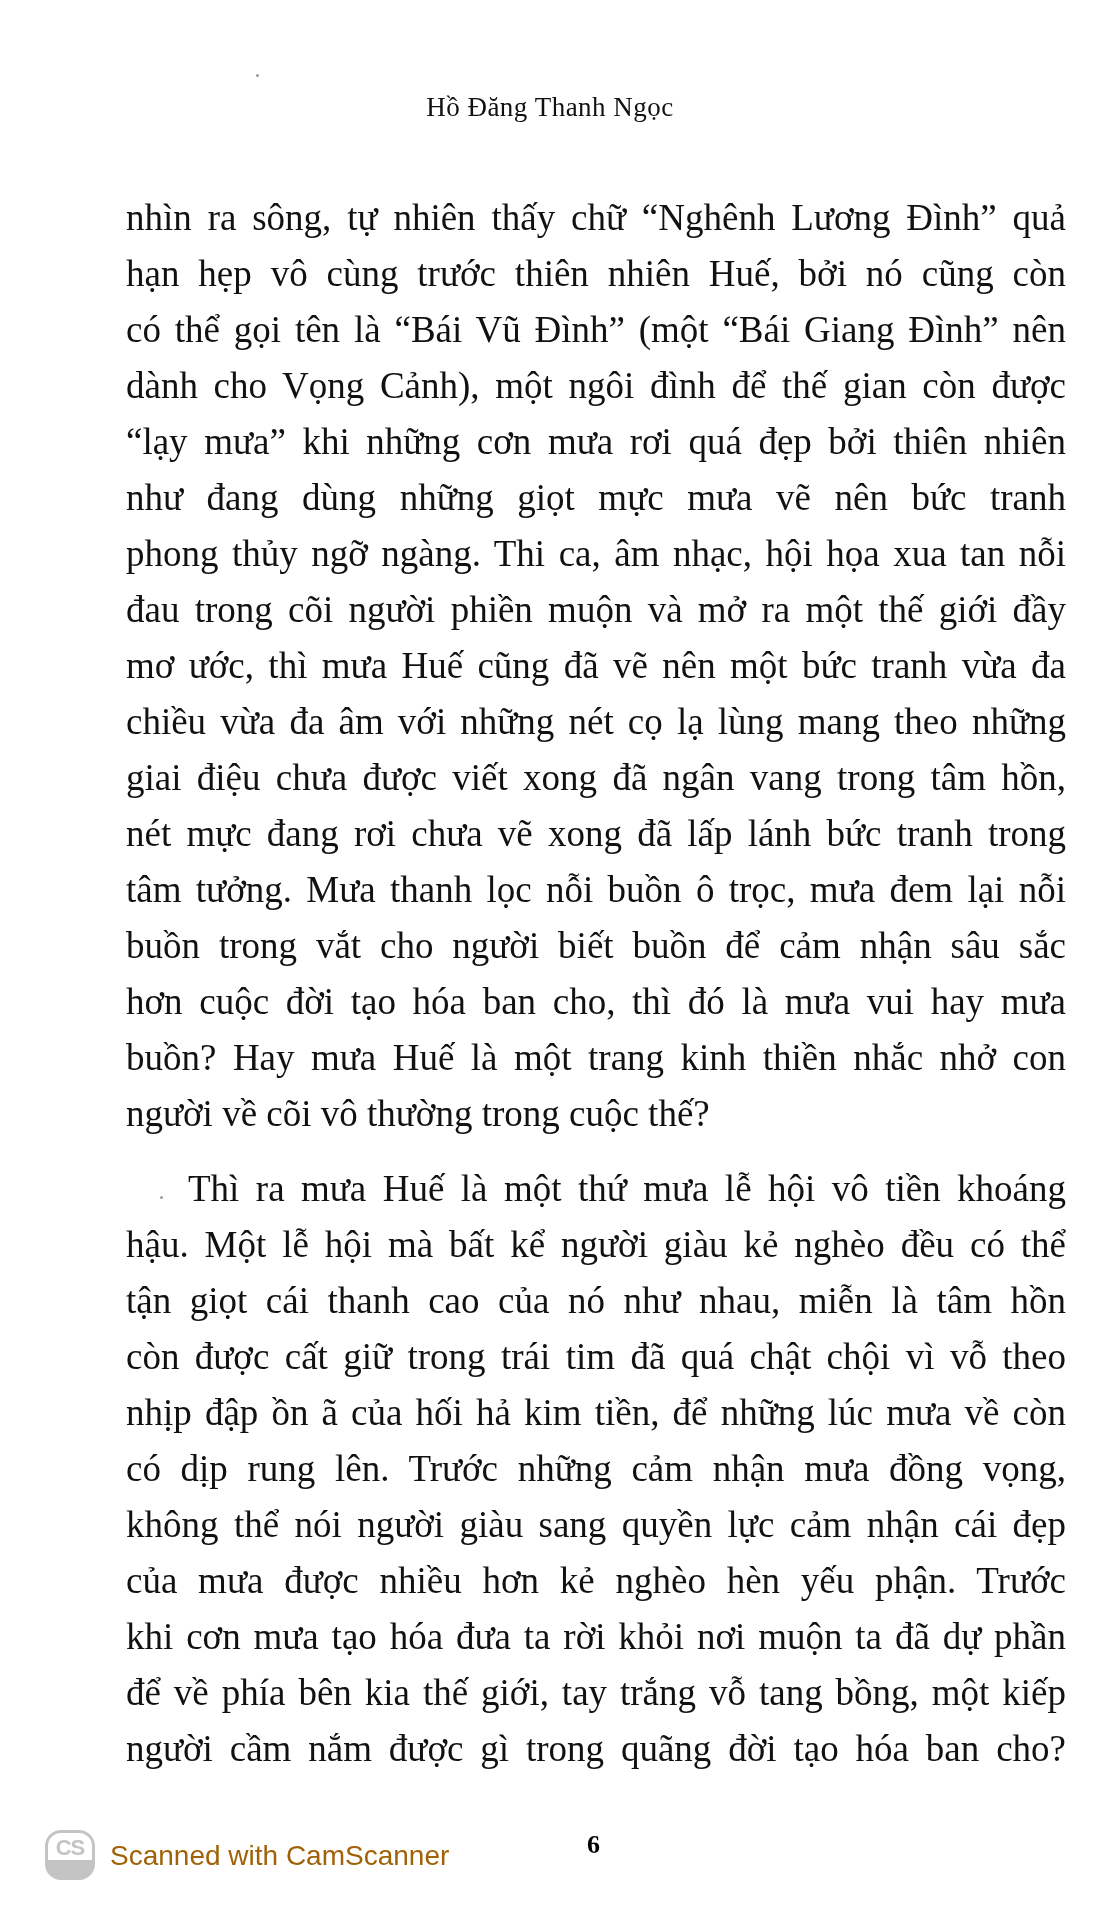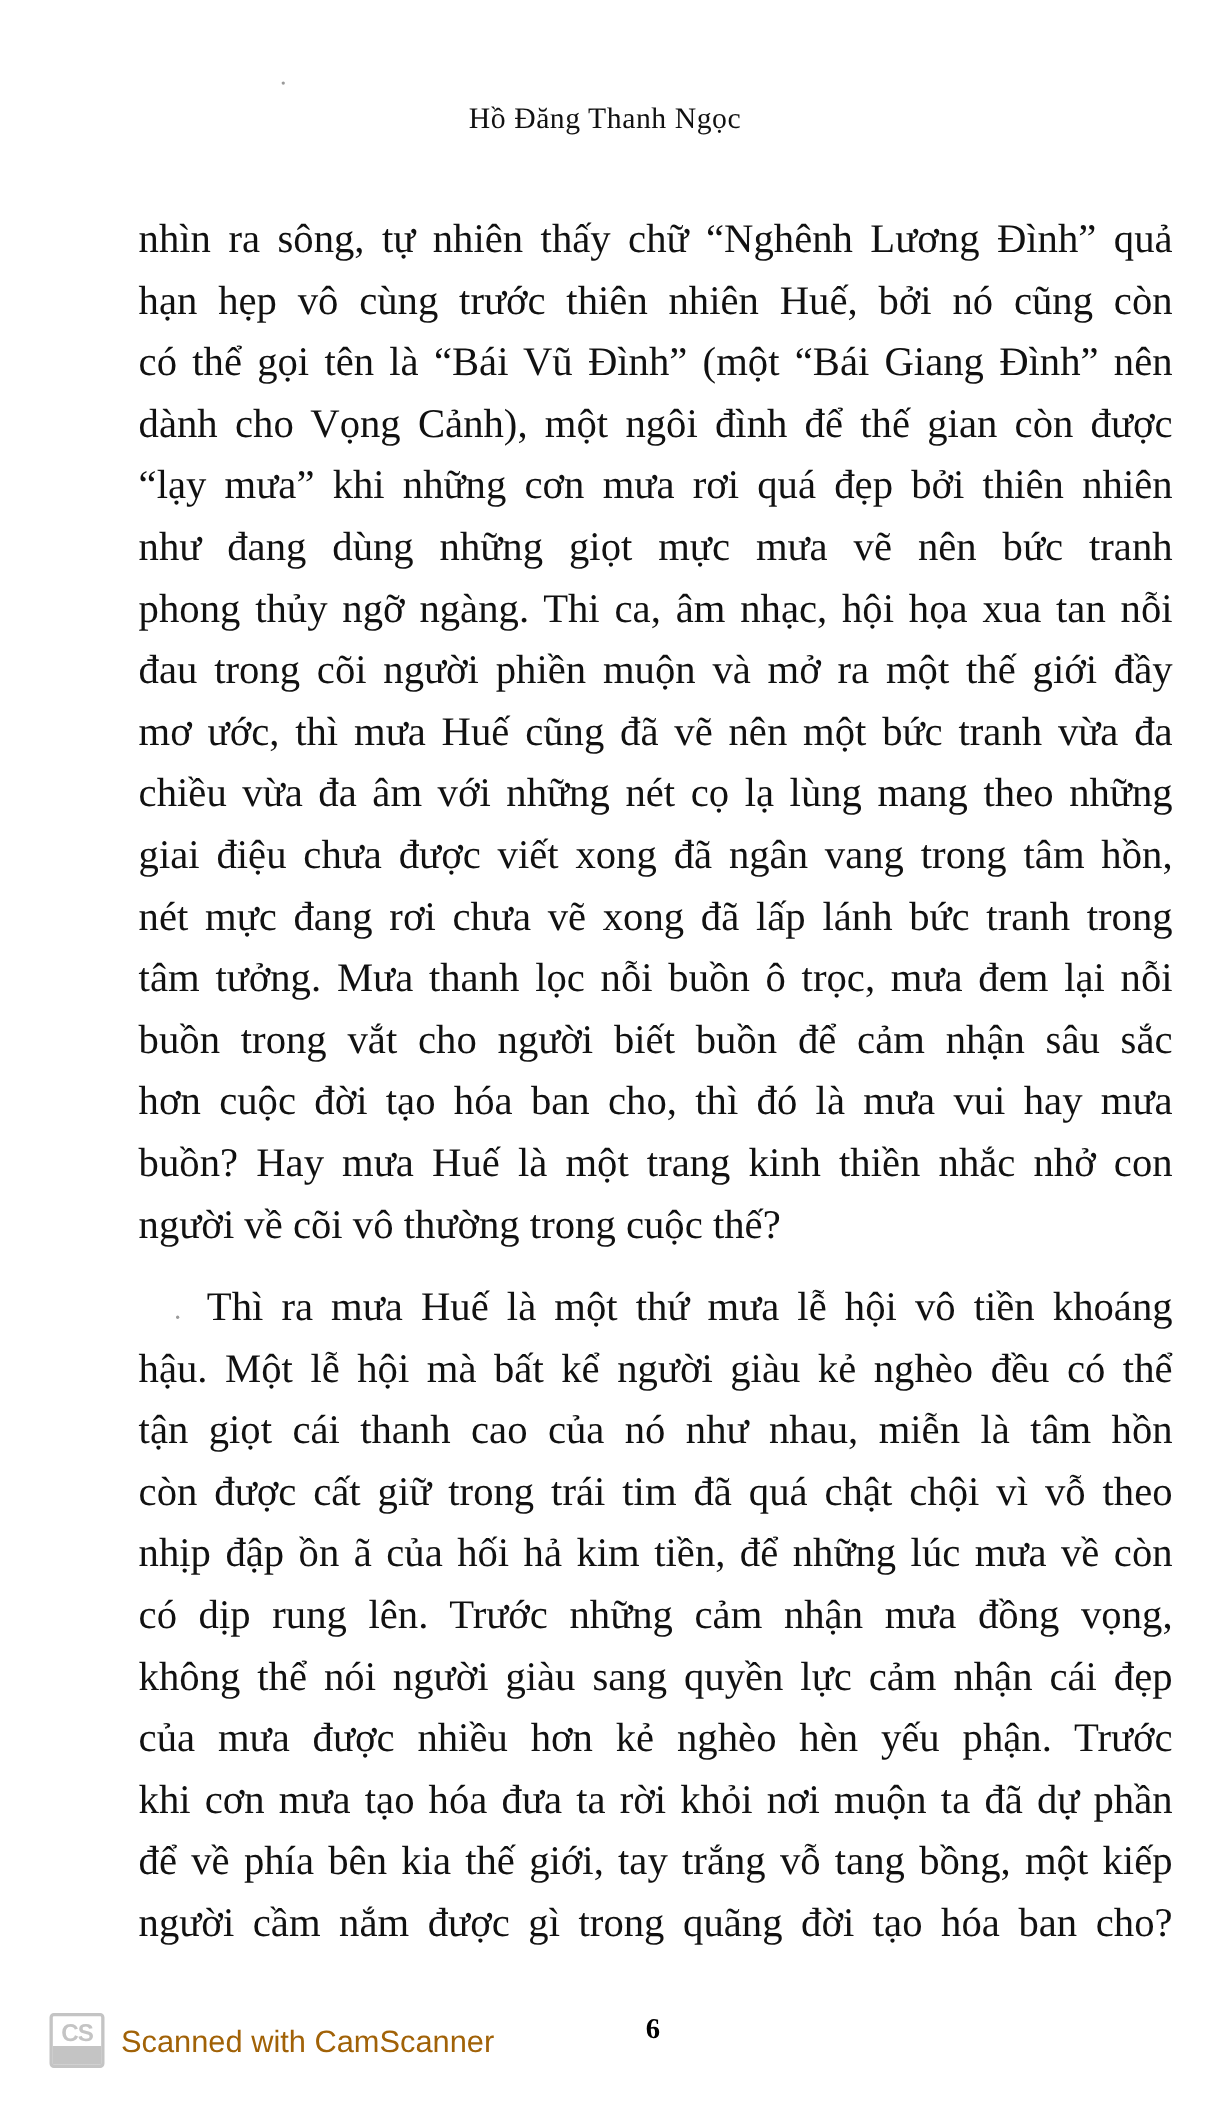--- a/index.html
+++ b/index.html
@@ -20,21 +20,21 @@
     position: absolute; left: 126px; width: 940px; height: 56px;
     font-size: 37px; line-height: 56px;
     text-align: justify; text-align-last: justify;
     white-space: nowrap;
   }
   .line.indent { left: 188px; width: 878px; }
   .line.last { text-align-last: left; }
   .footer { position: absolute; left: 0; top: 1800px; width: 1120px; height: 120px; }
   .cs-logo {
     position: absolute; left: 45px; top: 1830px; width: 50px; height: 50px;
-    border: 3px solid #c4c4c4; border-radius: 4px; box-sizing: border-box;
+    border: 3px solid #c4c4c4; border-radius: 16px; box-sizing: border-box;
     background: linear-gradient(to bottom, #ffffff 0, #ffffff 62%, #c4c4c4 62%, #c4c4c4 100%);
     overflow: hidden;
   }
   .cs-logo span {
     position: absolute; left: 0; right: 0; top: 2px; text-align: center;
     font-family: "Liberation Sans", "DejaVu Sans", sans-serif; font-weight: bold;
     font-size: 22px; color: #c4c4c4; line-height: 26px; letter-spacing: -1px;
   }
   .cs-text {
     position: absolute; left: 110px; top: 1834px;

